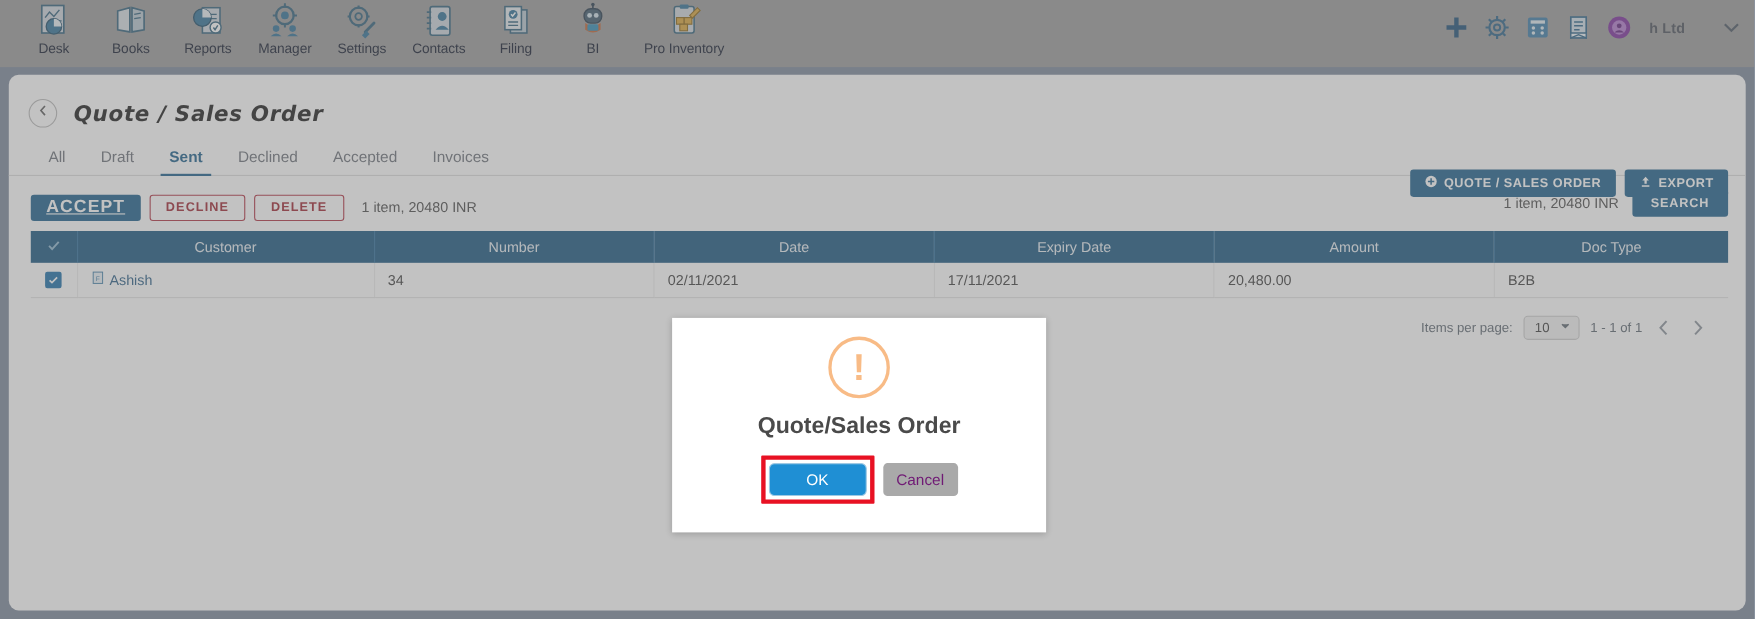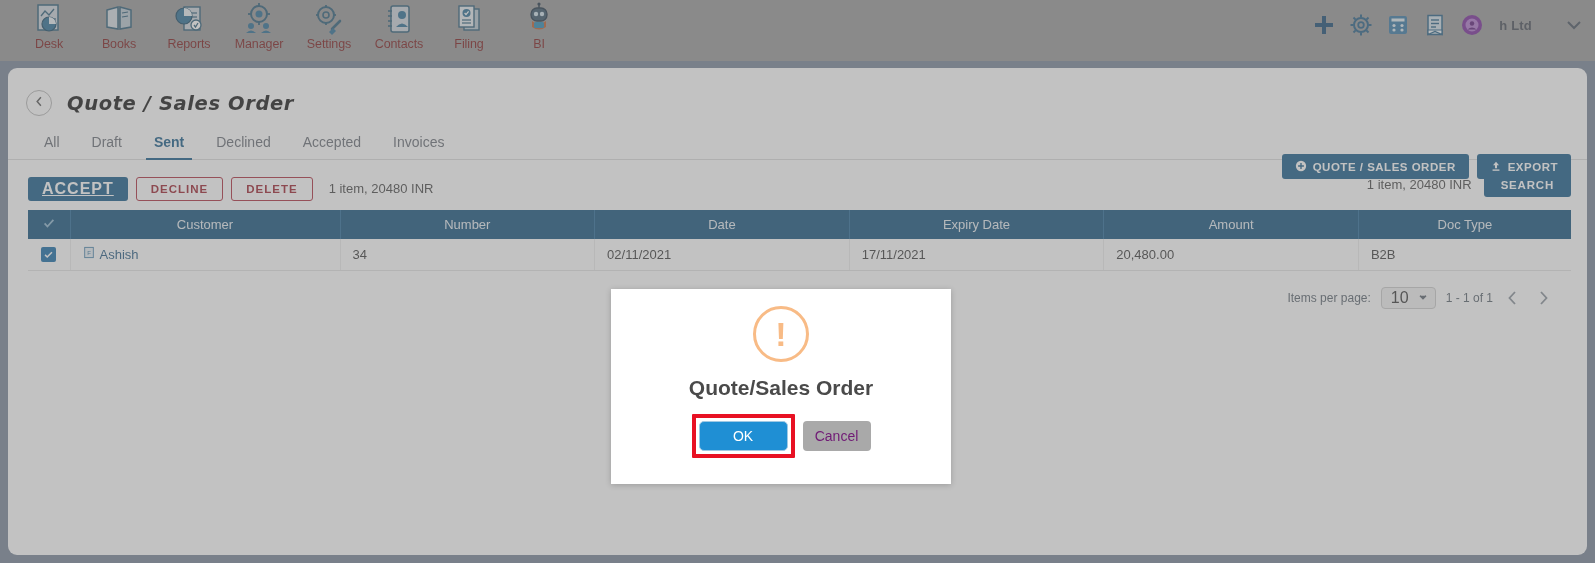--- a/index.html
+++ b/index.html
@@ -18,21 +18,21 @@
     display: flex; align-items: flex-start;
   }
   .appbar-apps { display: flex; align-items: flex-start; padding-left: 14px; }
   .app-item {
     width: 70px; display: flex; flex-direction: column;
     align-items: center; padding-top: 2px; cursor: pointer;
   }
   .app-item.wide { width: 96px; }
   .app-icon { width: 34px; height: 34px; display: block; }
   .app-label {
-    margin-top: 1px; font-size: 12.5px; color: #7f1d1d;
+    margin-top: 1px; font-size: 12.5px; color: #0f172a;
     white-space: nowrap; letter-spacing: -0.1px;
   }
   .appbar-right {
     position: absolute; right: 10px; top: 13px;
     display: flex; align-items: center; gap: 13px;
   }
   .ab-icon { width: 24px; height: 24px; display: block; cursor: pointer; }
   .org-name {
     font-size: 13px; color: #494f59; font-weight: bold;
     margin-left: 2px; letter-spacing: 0.2px;
@@ -140,21 +140,21 @@
   .cust-cell { display: flex; align-items: center; gap: 5px; }
   .cust-name { color: #2a5e86; }
 
   .pager {
     display: flex; align-items: center; justify-content: flex-end;
     gap: 10px; padding: 16px 18px 0 0; font-size: 12px; color: #5c6670;
   }
   .pp-select {
     border: 1px solid #ccc; border-radius: 4px; height: 22px;
     display: flex; align-items: center; gap: 8px; padding: 0 6px 0 9px;
-    background: #f2f2f2; cursor: pointer; font-size: 16px; color: #3a3a3a;
+    background: #f2f2f2; cursor: pointer; font-size: 12px; color: #3a3a3a;
   }
   .pg-arrow { width: 20px; height: 20px; cursor: pointer; }
 
   
   .overlay {
     position: absolute; inset: 0; background: rgba(120,120,120,0.45);
     z-index: 50;
   }
   .modal {
     position: absolute; left: 611px; top: 289px;
@@ -320,20 +320,33 @@
               <circle cx="20" cy="12" r="2.2" fill="#cfe0ea"></circle>
               <path d="M10 19 q7 6 14 0 l0 6 q-7 5 -14 0 z" fill="#c8581f" opacity="0.85"></path>
               <rect x="12" y="20" width="10" height="6" rx="1.5" fill="#2e8ab5"></rect>
               <line x1="17" y1="2" x2="17" y2="6" stroke="#24384a" stroke-width="1.5"></line>
               <circle cx="17" cy="2" r="1.6" fill="#24384a"></circle>
             </svg>
         </span>
         <span class="app-label">BI</span>
       </div>
 
+      <div class="app-item wide">
+        <span class="app-icon">
+          <svg viewBox="0 0 34 34" width="34" height="34">
+              <rect x="8" y="4" width="18" height="24" rx="2" fill="#cfd6da" stroke="#2e5f7a" stroke-width="1.4"></rect>
+              <rect x="13" y="2" width="8" height="4" rx="1" fill="#2e6f95"></rect>
+              <rect x="10" y="14" width="7" height="6" fill="#d9a43a" stroke="#8a6412" stroke-width="1"></rect>
+              <rect x="17" y="14" width="7" height="6" fill="#d9a43a" stroke="#8a6412" stroke-width="1"></rect>
+              <rect x="13" y="20" width="7" height="6" fill="#d9a43a" stroke="#8a6412" stroke-width="1"></rect>
+              <path d="M22 12 l7 -7 2.5 2.5 -7 7 z" fill="#d9a43a" stroke="#8a6412" stroke-width="1"></path>
+            </svg>
+        </span>
+        <span class="app-label">Pro Inventory</span>
+      </div>
 
     </div>
 
     <div class="appbar-right">
       <span class="ab-icon">
         <svg viewBox="0 0 24 24" width="24" height="24">
             <path d="M10 3 h4 v7 h7 v4 h-7 v7 h-4 v-7 h-7 v-4 h7 z" fill="#1c4e75"></path>
           </svg>
       </span>
       <span class="ab-icon">

